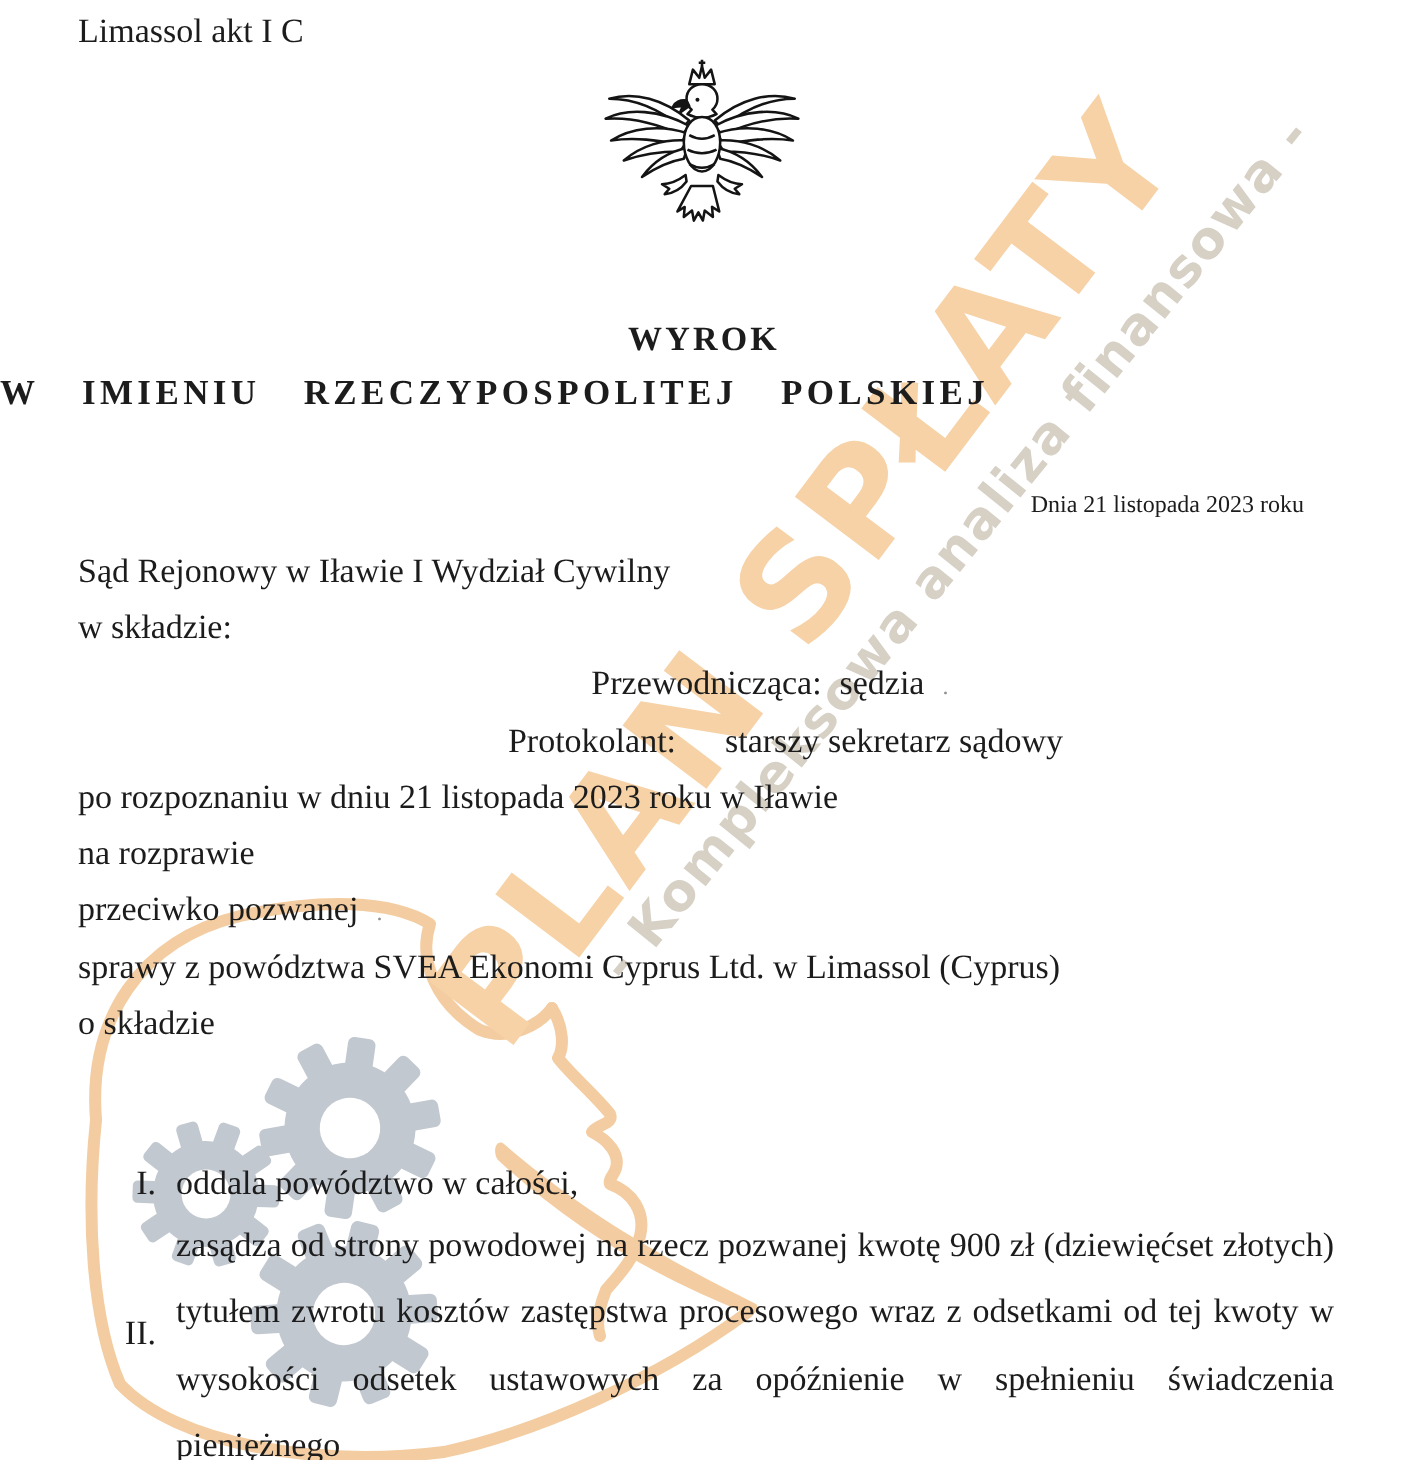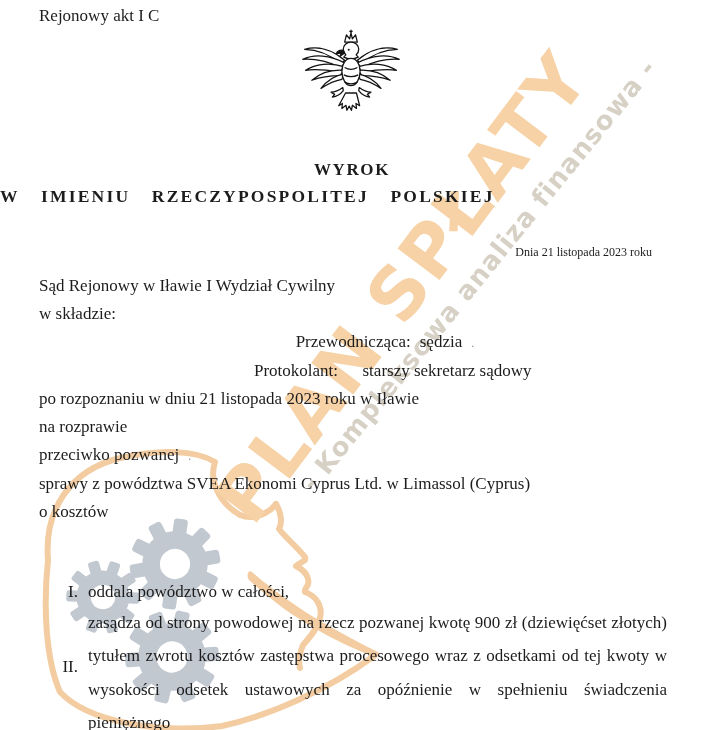--- a/index.html
+++ b/index.html
@@ -106,21 +106,21 @@
         <use href="#gear" transform="translate(144,229) scale(1.3) rotate(14)"></use>
       </g>
     </svg>
 
     <div class="wm-brand">PLAN SPŁATY</div>
     <div class="wm-tagline">- Kompleksowa analiza finansowa -</div>
   </div>
 
   <div class="doc">
 
-    <div class="case-number">Rejonowy akt I C</div>
+    <div class="case-number">Limassol akt I C</div>
 
     <svg class="eagle" width="100" height="92" viewBox="0 0 110 96" aria-hidden="true">
       <defs>
         <g id="wl">
           <path d="M48,34 C34,22 18,18 4,22 C18,22 32,28 44,38 Z"></path>
           <path d="M48,37 C32,28 14,27 2,33 C16,32 31,36 44,42 Z"></path>
           <path d="M47,41 C32,36 16,38 5,45 C18,43 31,45 43,47 Z"></path>
           <path d="M47,45 C34,44 21,48 12,56 C23,52 34,51 43,51 Z"></path>
           <path d="M47,49 C37,51 28,57 22,65 C31,59 39,56 45,55 Z"></path>
         </g>
@@ -159,21 +159,21 @@
         <span class="role-label">Przewodnicząca:</span><span>sędzia</span><span class="redaction-dot">.</span>
       </div>
       <div class="role-row">
         <span class="role-label">Protokolant:</span><span>starszy sekretarz sądowy</span>
       </div>
       <div>po rozpoznaniu w dniu 21 listopada 2023 roku w Iławie</div>
       <div>na rozprawie</div>
       <div><span>przeciwko pozwanej</span><span class="redaction-dot">.</span>
       </div>
       <div>sprawy z powództwa SVEA Ekonomi Cyprus Ltd. w Limassol (Cyprus)</div>
-      <div>o kosztów</div>
+      <div>o składzie</div>
     </div>
 
     <div class="rulings">
       <div class="ruling">
         <span class="num">I.</span>
         <div class="txt">
           <div>oddala powództwo w całości,</div>
         </div>
       </div>
       <div class="ruling second">

